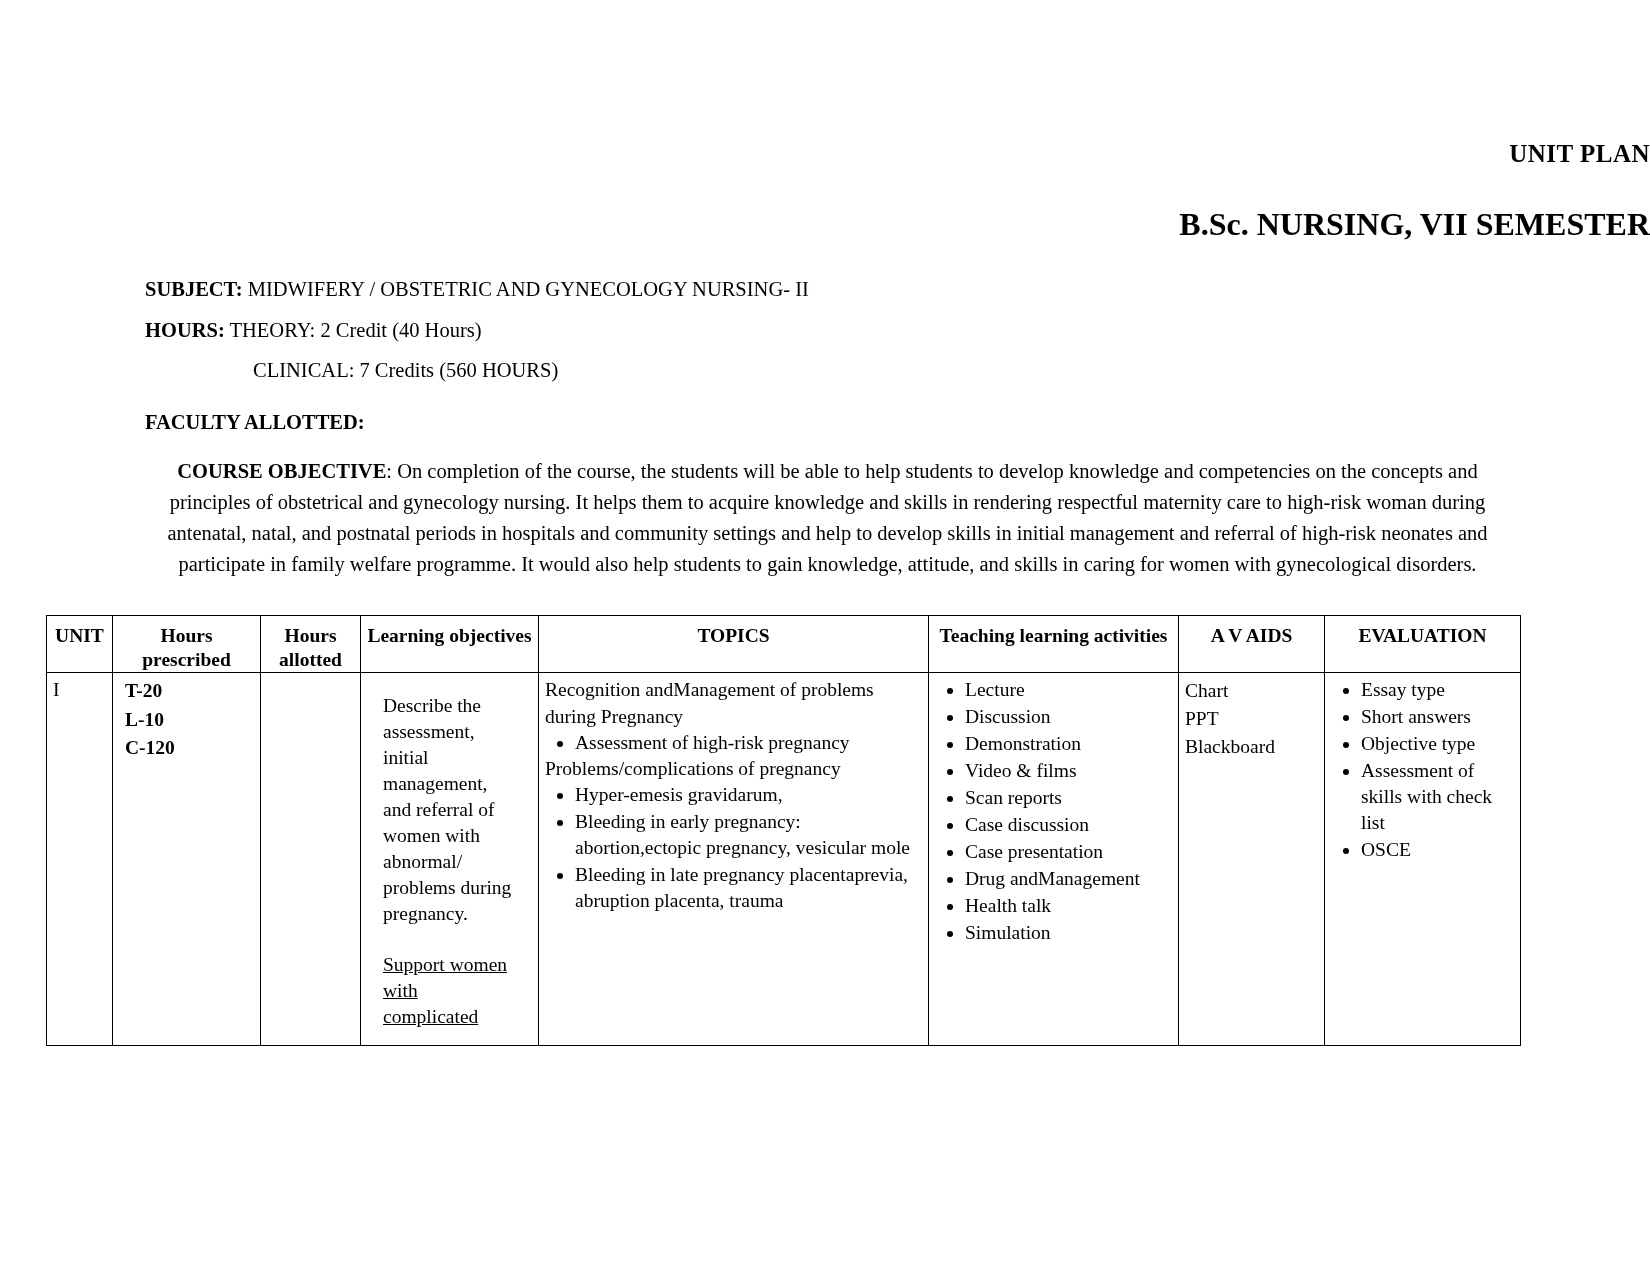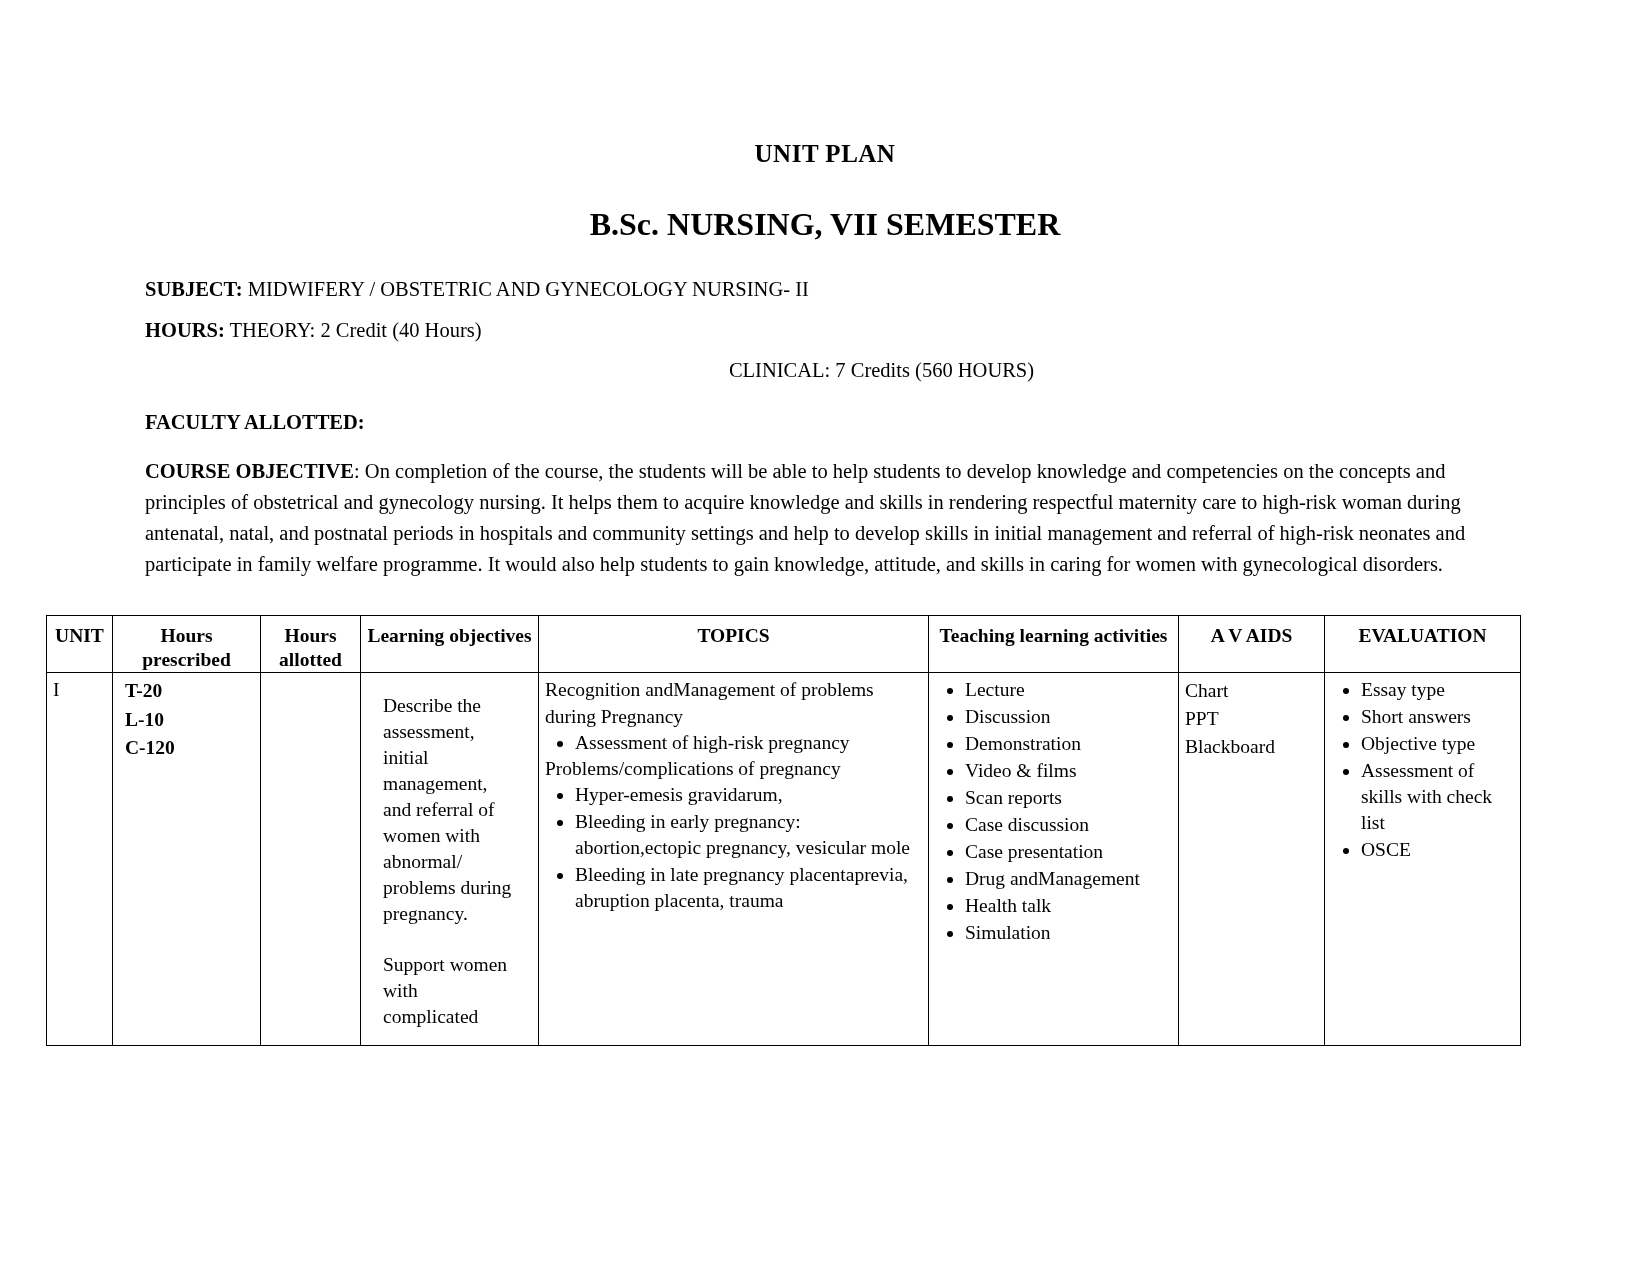--- a/index.html
+++ b/index.html
@@ -16,21 +16,21 @@
     overflow: hidden;
   }
   .page {
     position: relative;
     width: 1650px;
     height: 1275px;
     box-sizing: border-box;
     padding: 0;
   }
   .title-block {
-    text-align: center;
+    text-align: right;
     margin-top: 140px;
   }
   .doc-title {
     font-size: 25px;
     font-weight: bold;
     letter-spacing: 0.5px;
   }
   .doc-subtitle {
     font-size: 32px;
     font-weight: bold;
@@ -45,31 +45,30 @@
   }
   .meta-row {
     margin-bottom: 20px;
   }
   .meta-row .lbl {
     font-weight: bold;
   }
   .meta-indent {
     padding-left: 108px;
     margin-bottom: 31px;
-    text-align: center;
   }
   .faculty {
     margin-top: 28px;
     margin-bottom: 24px;
     font-weight: bold;
   }
   .objective {
     font-size: 20.5px;
     line-height: 1.52;
-    text-align: left;
+    text-align: center;
   }
   .objective .lbl {
     font-weight: bold;
   }
   table.plan {
     margin: 34px 0 0 46px;
     border-collapse: collapse;
     width: 1416px;
     table-layout: fixed;
   }
@@ -91,21 +90,21 @@
   .c-ha   { width: 100px; }
   .c-lo   { width: 178px; }
   .c-top  { width: 390px; }
   .c-tla  { width: 250px; }
   .c-av   { width: 146px; }
   .c-ev   { width: 196px; }
 
   td.unit-cell { text-align: left; padding-left: 8px; }
   .hours-list { font-weight: bold; line-height: 1.45; padding-left: 6px; }
   .cell-para { margin: 16px; }
-  .cell-para.spaced { margin-top: 25px; }
+  .cell-para.spaced { margin-top: 25px; text-decoration: underline; }
   .bold-head { font-weight: normal; line-height: 1.35; }
   ul.bul {
     margin: 0 0 0 0;
     padding-left: 30px;
     list-style-type: disc;
   }
   ul.bul li {
     margin: 0 0 1px 0;
     line-height: 1.33;
   }

